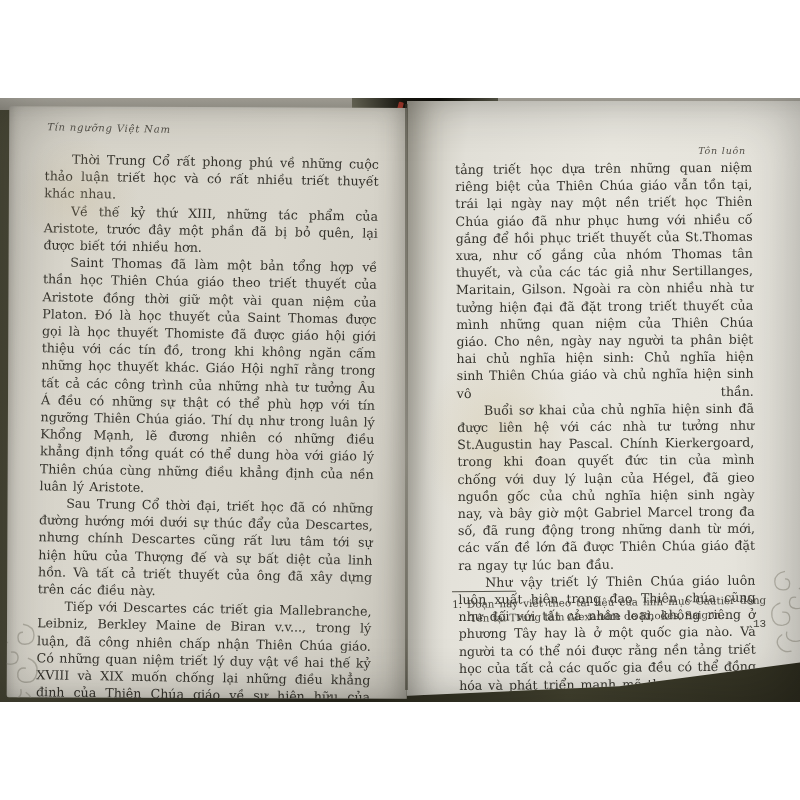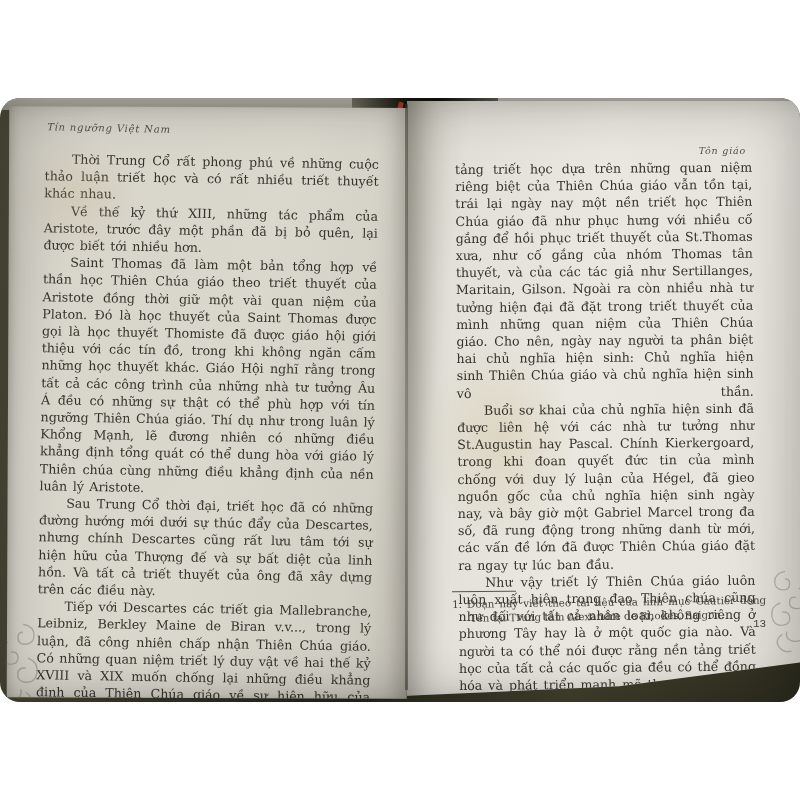--- a/index.html
+++ b/index.html
@@ -4,21 +4,20 @@
 <style>
   html,body{margin:0;padding:0;}
   body{
     width:800px;height:800px;position:relative;background:#ffffff;overflow:hidden;
     font-family:"DejaVu Serif","Liberation Serif",serif;
   }
   
   .photo{
     position:absolute;left:0;top:98px;width:800px;height:604px;overflow:hidden;
     background:linear-gradient(93deg,#4d4c3a 0%,#3a392a 18%,#26251a 45%,#43422f 72%,#2e2d1f 100%);
-    border-radius:20px;
   }
   .photo-vignette{position:absolute;inset:0;box-shadow:inset 0 0 60px rgba(0,0,0,.28);pointer-events:none;}
   .edge-strip{
     position:absolute;left:0;top:0;width:100%;height:12px;
     background:linear-gradient(#b4b1a7,#9b988e);
   }
   .spine-gap{
     position:absolute;left:352px;top:0;width:146px;height:17px;
     background:linear-gradient(90deg,#6e6d5c,#181710 35%,#11100a 60%,#5a594a);
   }
@@ -101,21 +100,21 @@
         <path d="M11 58 q-10 6 -5 16 q4 9 14 7 q8 -2 6 -10"></path>
         <path d="M31 74 q9 6 3 14 q-5 6 -13 4"></path>
       </g>
     </svg>
     <div class="pg-num">12</div>
     <div class="stain s2"></div>
   </div>
 
   <div class="page right">
     <div class="stain s1"></div>
-    <div class="pg-header">Tôn giáo</div>
+    <div class="pg-header">Tôn luôn</div>
     <div class="body-text">
       <p class="no-indent fill">tảng triết học dựa trên những quan niệm riêng biệt của Thiên Chúa giáo vẫn tồn tại, trái lại ngày nay một nền triết học Thiên Chúa giáo đã như phục hưng với nhiều cố gắng để hồi phục triết thuyết của St.Thomas xưa, như cố gắng của nhóm Thomas tân thuyết, và của các tác giả như Sertillanges, Maritain, Gilson. Ngoài ra còn nhiều nhà tư tưởng hiện đại đã đặt trong triết thuyết của mình những quan niệm của Thiên Chúa giáo. Cho nên, ngày nay người ta phân biệt hai chủ nghĩa hiện sinh: Chủ nghĩa hiện sinh Thiên Chúa giáo và chủ nghĩa hiện sinh vô thần.</p>
       <p>Buổi sơ khai của chủ nghĩa hiện sinh đã được liên hệ với các nhà tư tưởng như St.Augustin hay Pascal. Chính Kierkergoard, trong khi đoan quyết đức tin của mình chống với duy lý luận của Hégel, đã gieo nguồn gốc của chủ nghĩa hiện sinh ngày nay, và bây giờ một Gabriel Marcel trong đa số, đã rung động trong những danh từ mới, các vấn đề lớn đã được Thiên Chúa giáo đặt ra ngay tự lúc ban đầu.</p>
       <p><span>Như vậy triết lý Thiên Chúa giáo luôn luôn xuất hiện trong đạo Thiên chúa cũng như đối với tất cả nhân loại, không riêng ở phương Tây hay là ở một quốc gia nào. Và người ta có thể nói được rằng nền tảng triết học của tất cả các quốc gia đều có thể đồng hóa và phát triển mạnh mẽ theo những điều không thể sai lầm mà Thiên Chúa giáo đã phát hiện và đã nằm trong giáo lý đạo.</span></p>
     </div>
     <div class="footnote-rule"></div>
     <div class="footnote">1.  Đoạn này viết theo tài liệu của linh mục Gautier dòng Tên tại Trung tâm Alexandre de Rhodes, Saigon.</div>
     <svg class="ornament right-o" width="52" height="95" viewBox="0 0 56 92">
       <g fill="none" stroke="#a5a296" stroke-width="1.4">
         <path d="M28 6 q11 2 11 11 q0 9 -9 9 q-7 0 -7 -7 q0 -5 5 -5"></path>

